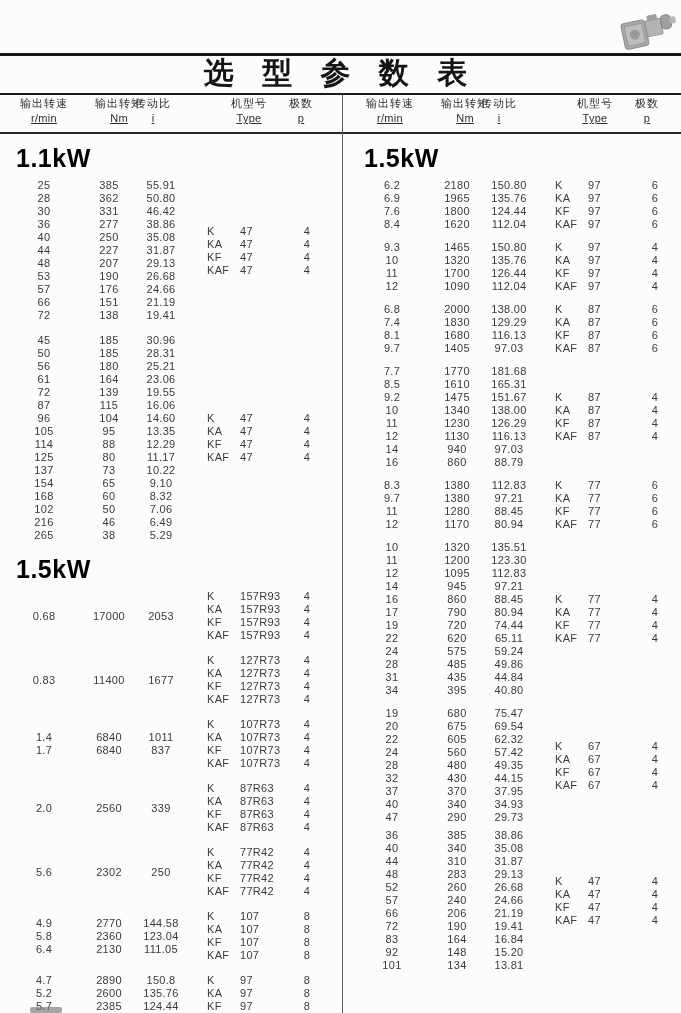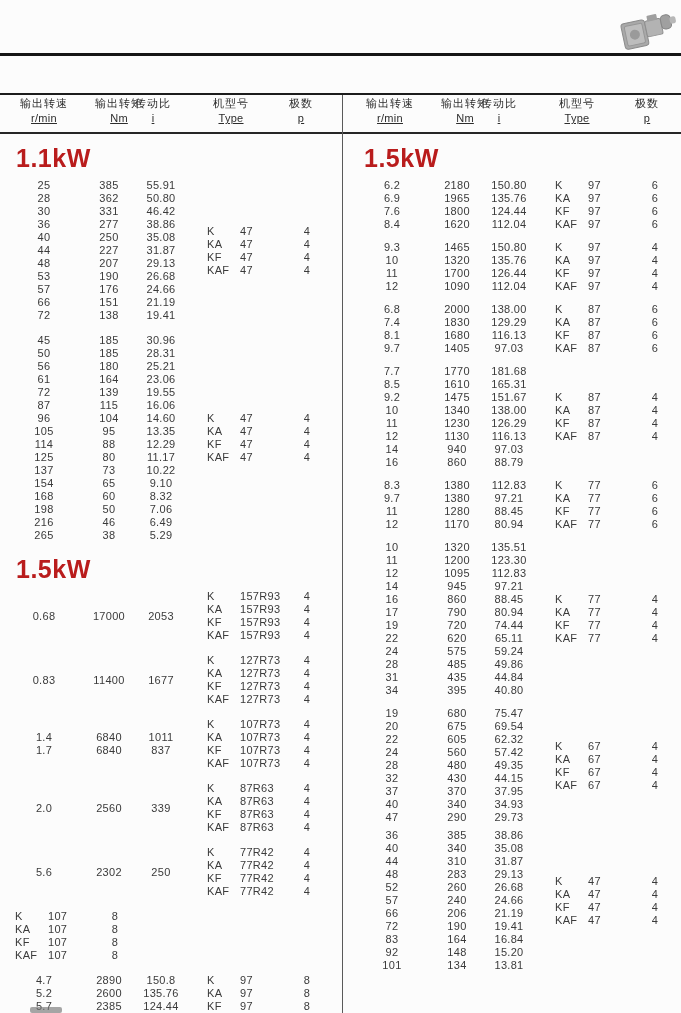--- a/index.html
+++ b/index.html
@@ -10,25 +10,25 @@
          font-size:30px;font-weight:bold;color:#141414;letter-spacing:10px;line-height:36px;}
   .title-rule{position:absolute;left:0;top:93px;width:681px;height:2px;background:#1c1c1c;}
   .thead-rule{position:absolute;left:0;top:132px;width:681px;height:2px;background:#262626;}
   .vdivider{position:absolute;left:342px;top:95px;width:1px;height:918px;background:#5a5a5a;}
   .thead-half{position:absolute;top:96px;height:40px;}
   .thead-half.left{left:0;width:342px;}
   .thead-half.right{left:346px;width:335px;}
   .th-cell{position:absolute;text-align:center;font-size:11px;color:#2d2d2d;line-height:15px;letter-spacing:1px;}
   .th-cell .unit{letter-spacing:0.3px;text-decoration:underline;}
   .th1{left:6;left:6px;width:76px;} .th2{left:84px;width:70px;} .th3{left:122px;width:62px;}
-  .th4{left:196px;width:70px;} .th5{left:278px;width:46px;}
+  .th4{left:214px;width:70px;} .th5{left:278px;width:46px;}
   .col{position:absolute;top:135px;}
   .col.left{left:0;width:342px;}
   .col.right{left:348px;width:331px;}
-  .kw-heading{font-size:25px;font-weight:bold;color:#b91c1c;margin:8px 0 6px 16px;
+  .kw-heading{font-size:25px;font-weight:bold;color:#000000;margin:8px 0 6px 16px;
               line-height:30px;letter-spacing:0.5px;}
   .block{display:flex;align-items:center;}
   .col.left .block{margin-bottom:12px;}
   .col.right .block{margin-bottom:10px;}
   .block.tight{margin-bottom:5px !important;}
   .vrow,.trow{height:13px;}
   .vrow{display:grid;grid-template-columns:88px 42px 62px;}
   .trow{display:grid;grid-template-columns:33px 58px 18px;}
   .types{margin-left:15px;}
   .cell{font-size:11px;line-height:13px;letter-spacing:0.3px;color:#3a3a3a;
@@ -53,20 +53,21 @@
         <circle cx="18" cy="27" r="5" fill="#9a9a9a"></circle>
         <rect x="30" y="16" width="16" height="16" rx="2" fill="#b3b3b3" stroke="#8f8f8f"></rect>
         <rect x="46" y="14" width="10" height="14" rx="4" fill="#a0a0a0" stroke="#868686"></rect>
         <rect x="55" y="17" width="6" height="7" rx="2" fill="#b7b7b7"></rect>
         <rect x="33" y="11" width="10" height="6" rx="1" fill="#9f9f9f"></rect>
       </g>
     </svg>
   </div>
 
   <div class="top-rule"></div>
+  <h1 class="title">选 型 参 数 表</h1>
   <div class="title-rule"></div>
 
   <div class="thead-half left">
     <div class="th-cell th1">
         <div>输出转速</div>
         <div class="unit">r/min</div>
       </div>
     <div class="th-cell th2">
         <div>输出转矩</div>
         <div class="unit">Nm</div>
@@ -254,21 +255,21 @@
             <span class="cell c-speed">154</span>
             <span class="cell c-torque">65</span>
             <span class="cell c-ratio">9.10</span>
           </div>
           <div class="vrow">
             <span class="cell c-speed">168</span>
             <span class="cell c-torque">60</span>
             <span class="cell c-ratio">8.32</span>
           </div>
           <div class="vrow">
-            <span class="cell c-speed">198</span>
+            <span class="cell c-speed">102</span>
             <span class="cell c-torque">50</span>
             <span class="cell c-ratio">7.06</span>
           </div>
           <div class="vrow">
             <span class="cell c-speed">216</span>
             <span class="cell c-torque">46</span>
             <span class="cell c-ratio">6.49</span>
           </div>
           <div class="vrow">
             <span class="cell c-speed">265</span>
@@ -454,20 +455,37 @@
             <span class="cell c-pole">4</span>
           </div>
           <div class="trow">
             <span class="cell c-prefix">KAF</span>
             <span class="cell c-model">77R42</span>
             <span class="cell c-pole">4</span>
           </div>
         </div>
       </div>
       <div class="block">
+        <div class="rows">
+          <div class="vrow">
+            <span class="cell c-speed">4.9</span>
+            <span class="cell c-torque">2770</span>
+            <span class="cell c-ratio">144.58</span>
+          </div>
+          <div class="vrow">
+            <span class="cell c-speed">5.8</span>
+            <span class="cell c-torque">2360</span>
+            <span class="cell c-ratio">123.04</span>
+          </div>
+          <div class="vrow">
+            <span class="cell c-speed">6.4</span>
+            <span class="cell c-torque">2130</span>
+            <span class="cell c-ratio">111.05</span>
+          </div>
+        </div>
         <div class="types">
           <div class="trow">
             <span class="cell c-prefix">K</span>
             <span class="cell c-model">107</span>
             <span class="cell c-pole">8</span>
           </div>
           <div class="trow">
             <span class="cell c-prefix">KA</span>
             <span class="cell c-model">107</span>
             <span class="cell c-pole">8</span>

